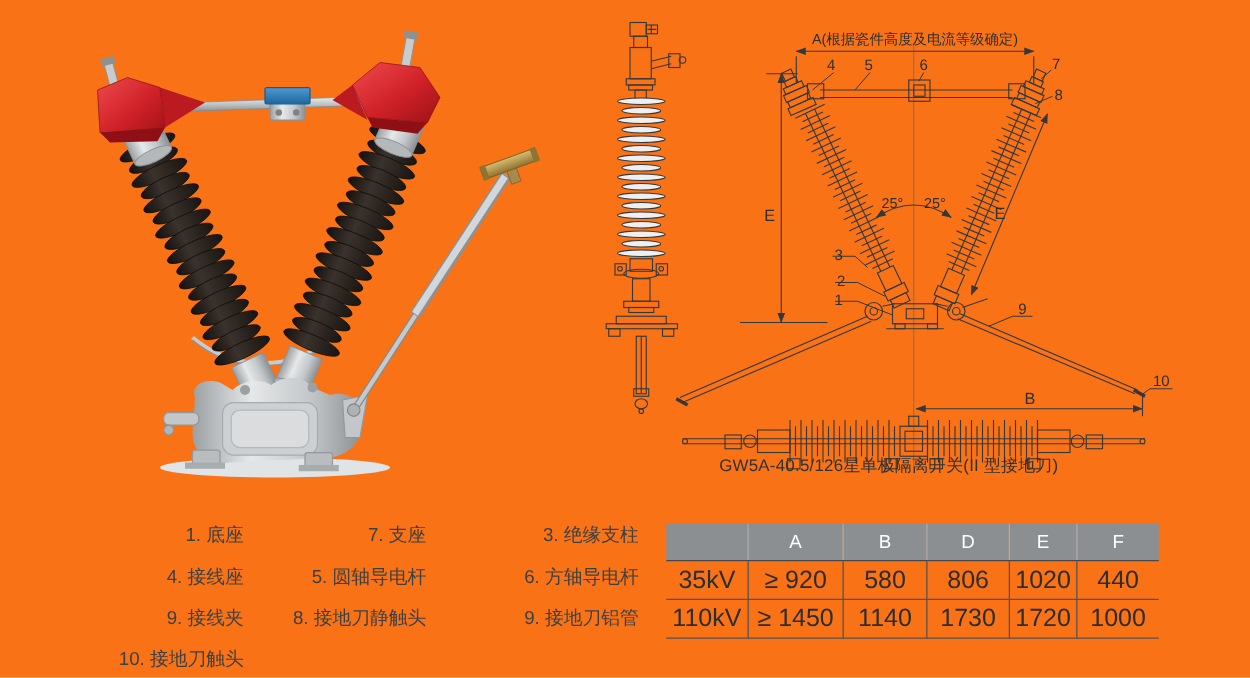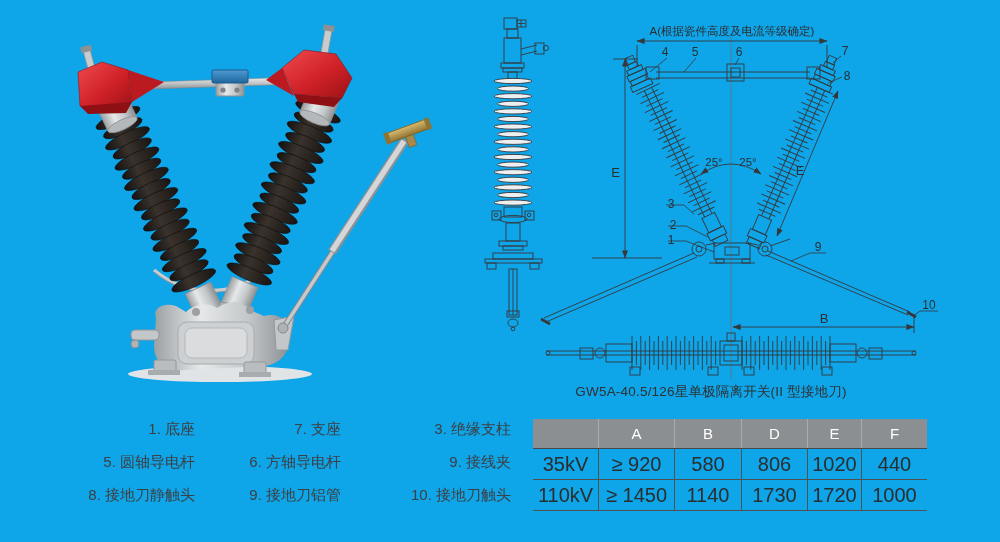--- a/index.html
+++ b/index.html
@@ -1,25 +1,25 @@
 <!DOCTYPE html>
 <html><head>
 <meta charset="utf-8">
 <style>
   html,body{margin:0;padding:0;}
   .page{
     position:relative;width:1000px;height:542px;
-    background:#0ea5e9;overflow:hidden;
+    background:#f97316;overflow:hidden;
     font-family:"Liberation Sans",sans-serif;
   }
   svg text{font-family:"Liberation Sans",sans-serif;fill:#2c2f31;}
   .abs{position:absolute;}
   
   .drawing-caption{
-    left:511px;top:383px;width:400px;text-align:center;
+    left:511px;top:364px;width:400px;text-align:center;
     font-size:13.5px;color:#2f3133;letter-spacing:0.2px;
   }
   
   .parts-list{
     left:58px;top:412px;width:470px;
     display:grid;grid-template-columns:137px 146px 170px;grid-auto-rows:33px;
     font-size:15px;color:#3d4043;
   }
   .parts-list span{line-height:33px;white-space:nowrap;text-align:right;}
   
@@ -507,20 +507,21 @@
     <text x="338" y="236" font-size="12" text-anchor="middle">9</text>
     <text x="449" y="294" font-size="12" text-anchor="middle">10</text>
   </svg>
 
   <div class="abs drawing-caption">GW5A-40.5/126星单极隔离开关(II 型接地刀)</div>
 
   <div class="abs parts-list">
     <span>1. 底座</span>
     <span>7. 支座</span>
     <span>3. 绝缘支柱</span>
+    <span>4. 接线座</span>
     <span>5. 圆轴导电杆</span>
     <span>6. 方轴导电杆</span>
     <span>9. 接线夹</span>
     <span>8. 接地刀静触头</span>
     <span>9. 接地刀铝管</span>
     <span>10. 接地刀触头</span>
   </div>
 
   <div class="abs spec-table">
     <div class="spec-row head">

